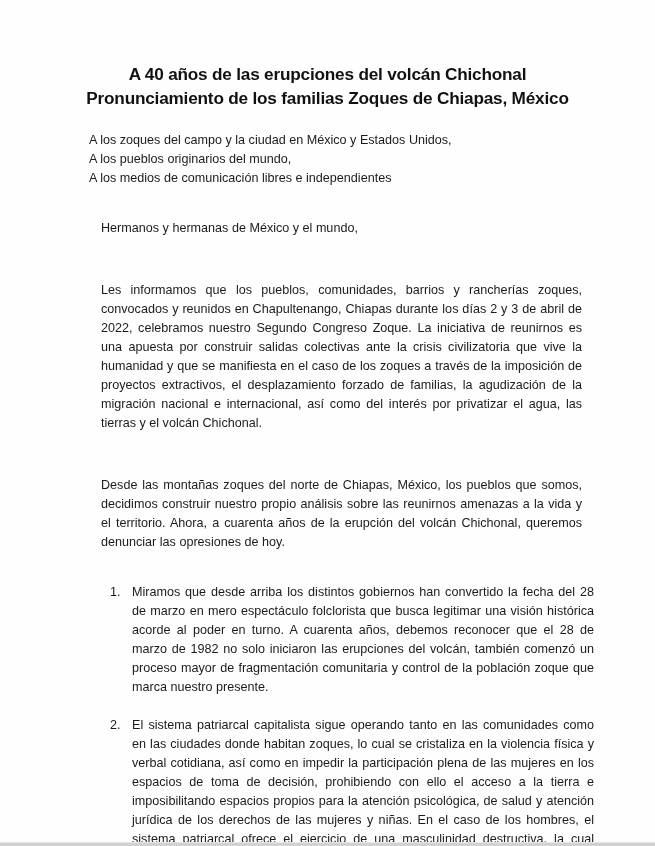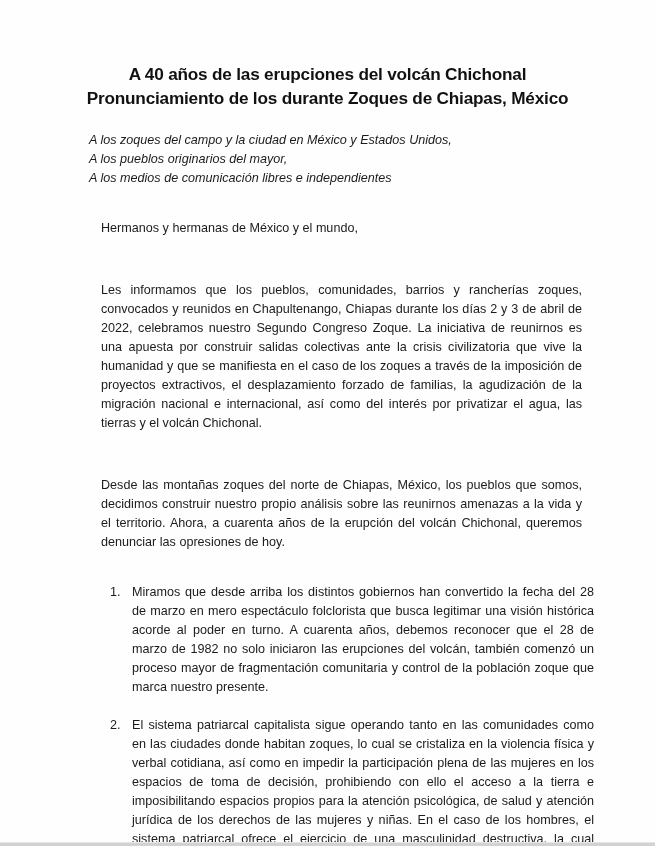--- a/index.html
+++ b/index.html
@@ -49,21 +49,20 @@
       left: 89px;
       top: 131px;
       width: 505px;
       font-size: 12.6px;
       line-height: 19px;
       color: #1b1b1b;
     }
     .salutation-line {
       display: block;
       white-space: nowrap;
-      font-style: italic;
     }
     .gap {
       height: 19px;
     }
     .para {
       text-align: justify;
       text-align-last: left;
       margin: 12px;
     }
     .list {
@@ -87,28 +86,28 @@
       margin-top: 19px;
     }
   </style>
 </head>
 <body>
 
 <div class="page">
 
   <div class="title-block">
     <div>A 40 años de las erupciones del volcán Chichonal</div>
-    <div>Pronunciamiento de los durante Zoques de Chiapas, México</div>
+    <div>Pronunciamiento de los familias Zoques de Chiapas, México</div>
   </div>
 
   <div class="body">
 
     <div>
       <span class="salutation-line">A los zoques del campo y la ciudad en México y Estados Unidos,</span>
-      <span class="salutation-line">A los pueblos originarios del mayor,</span>
+      <span class="salutation-line">A los pueblos originarios del mundo,</span>
       <span class="salutation-line">A los medios de comunicación libres e independientes</span>
     </div>
 
     <div class="gap"></div>
 
     <p class="para">Hermanos y hermanas de México y el mundo,</p>
 
     <div class="gap"></div>
 
     <p class="para">Les informamos que los pueblos, comunidades, barrios y rancherías zoques, convocados y reunidos en Chapultenango, Chiapas durante los días 2 y 3 de abril de 2022, celebramos nuestro Segundo Congreso Zoque. La iniciativa de reunirnos es una apuesta por construir salidas colectivas ante la crisis civilizatoria que vive la humanidad y que se manifiesta en el caso de los zoques a través de la imposición de proyectos extractivos, el desplazamiento forzado de familias, la agudización de la migración nacional e internacional, así como del interés por privatizar el agua, las tierras y el volcán Chichonal.</p>

